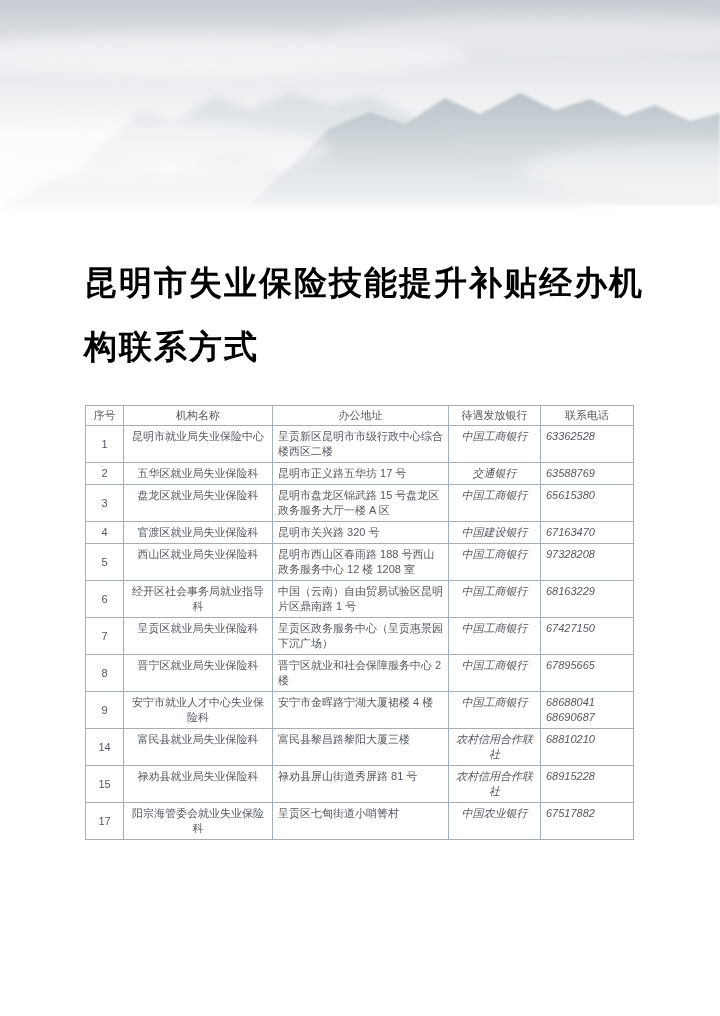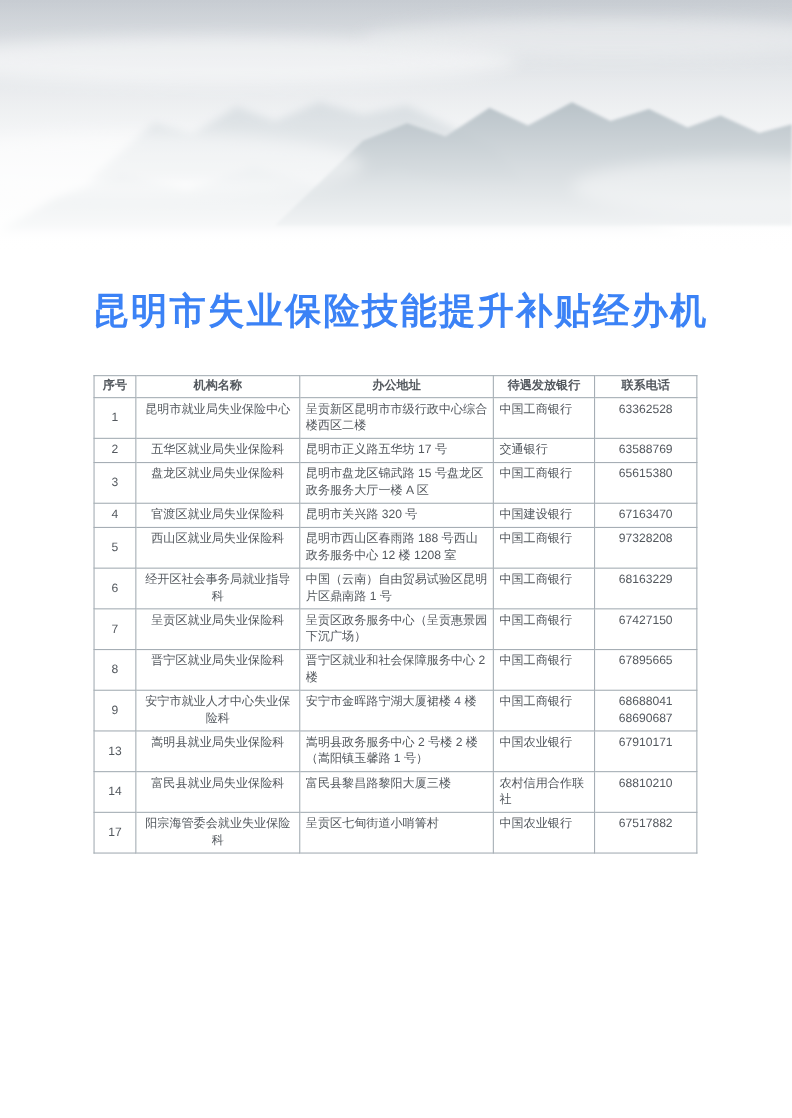--- a/index.html
+++ b/index.html
@@ -16,49 +16,48 @@
     height: 235px;
     overflow: hidden;
   }
   .hero svg { display: block; }
   .title {
     margin: 16px 0 0 84px;
     font-size: 33px;
     font-weight: bold;
     letter-spacing: 2px;
     line-height: 64px;
-    color: #3b82f6;
+    color: #000000;
   }
   .title span { display: block; }
   table.agency {
     border-collapse: collapse;
     table-layout: fixed;
     width: 548px;
     margin: 26px 0 0 85px;
   }
   table.agency th, table.agency td {
     border: 1px solid #a6aeb5;
     color: #53585e;
     font-size: 11px;
     line-height: 15px;
     font-weight: normal;
     overflow: hidden;
   }
   table.agency th {
     text-align: center;
     padding: 2px;
     height: 13px;
-    font-weight: bold;
   }
   table.agency td { padding: 3px 5px; }
   td.c-idx  { text-align: center; vertical-align: middle; }
   td.c-name { text-align: center;  vertical-align: top; }
   td.c-addr { text-align: left;  vertical-align: top; margin-top: 32px; }
-  td.c-bank { text-align: left;  vertical-align: top; padding-left: 7px; }
-  td.c-phone{ text-align: center; vertical-align: top; white-space: pre-line; }
+  td.c-bank { text-align: center;  vertical-align: top; padding-left: 7px; font-style: italic; }
+  td.c-phone{ text-align: left; vertical-align: top; white-space: pre-line; font-style: italic; }
 </style>
 </head>
 <body>
 
 <div class="page">
 
   <div class="hero">
     <svg width="720" height="235" viewBox="0 0 720 235" preserveAspectRatio="none">
       <defs>
         <linearGradient id="sky" x1="0" y1="0" x2="0" y2="1">
@@ -93,20 +92,21 @@
       <ellipse cx="200" cy="55" rx="270" ry="22" fill="#ffffff" opacity="0.5" filter="url(#b6)"></ellipse>
       <ellipse cx="560" cy="35" rx="230" ry="18" fill="#eceef0" opacity="0.6" filter="url(#b6)"></ellipse>
       <ellipse cx="120" cy="150" rx="210" ry="30" fill="#ffffff" opacity="0.45" filter="url(#b6)"></ellipse>
       <ellipse cx="680" cy="170" rx="160" ry="26" fill="#ffffff" opacity="0.4" filter="url(#b6)"></ellipse>
       <rect width="720" height="235" fill="url(#fog)"></rect>
     </svg>
   </div>
 
   <h1 class="title">
     <span>昆明市失业保险技能提升补贴经办机</span>
+    <span>构联系方式</span>
   </h1>
 
   <table class="agency">
     <colgroup>
       <col style="width:38px">
       <col style="width:149px">
       <col style="width:176px">
       <col style="width:92px">
       <col style="width:93px">
     </colgroup>
@@ -190,36 +190,36 @@
           <td class="c-name">安宁市就业人才中心失业保险科</td>
           <td class="c-addr">安宁市金晖路宁湖大厦裙楼 4 楼</td>
           <td class="c-bank">中国工商银行</td>
           <td class="c-phone">68688041
 68690687</td>
         </tr>
 
 
 
 
-        <tr>
-          <td class="c-idx">13</td>
-          <td class="c-name">嵩明县就业局失业保险科</td>
-          <td class="c-addr">嵩明县政务服务中心 2 号楼 2 楼（嵩阳镇玉馨路 1 号）</td>
-          <td class="c-bank">中国农业银行</td>
-          <td class="c-phone">67910171</td>
-        </tr>
 
         <tr>
           <td class="c-idx">14</td>
           <td class="c-name">富民县就业局失业保险科</td>
           <td class="c-addr">富民县黎昌路黎阳大厦三楼</td>
           <td class="c-bank">农村信用合作联社</td>
           <td class="c-phone">68810210</td>
         </tr>
 
+        <tr>
+          <td class="c-idx">15</td>
+          <td class="c-name">禄劝县就业局失业保险科</td>
+          <td class="c-addr">禄劝县屏山街道秀屏路 81 号</td>
+          <td class="c-bank">农村信用合作联社</td>
+          <td class="c-phone">68915228</td>
+        </tr>
 
 
         <tr>
           <td class="c-idx">17</td>
           <td class="c-name">阳宗海管委会就业失业保险科</td>
           <td class="c-addr">呈贡区七甸街道小哨箐村</td>
           <td class="c-bank">中国农业银行</td>
           <td class="c-phone">67517882</td>
         </tr>
       </tbody>

